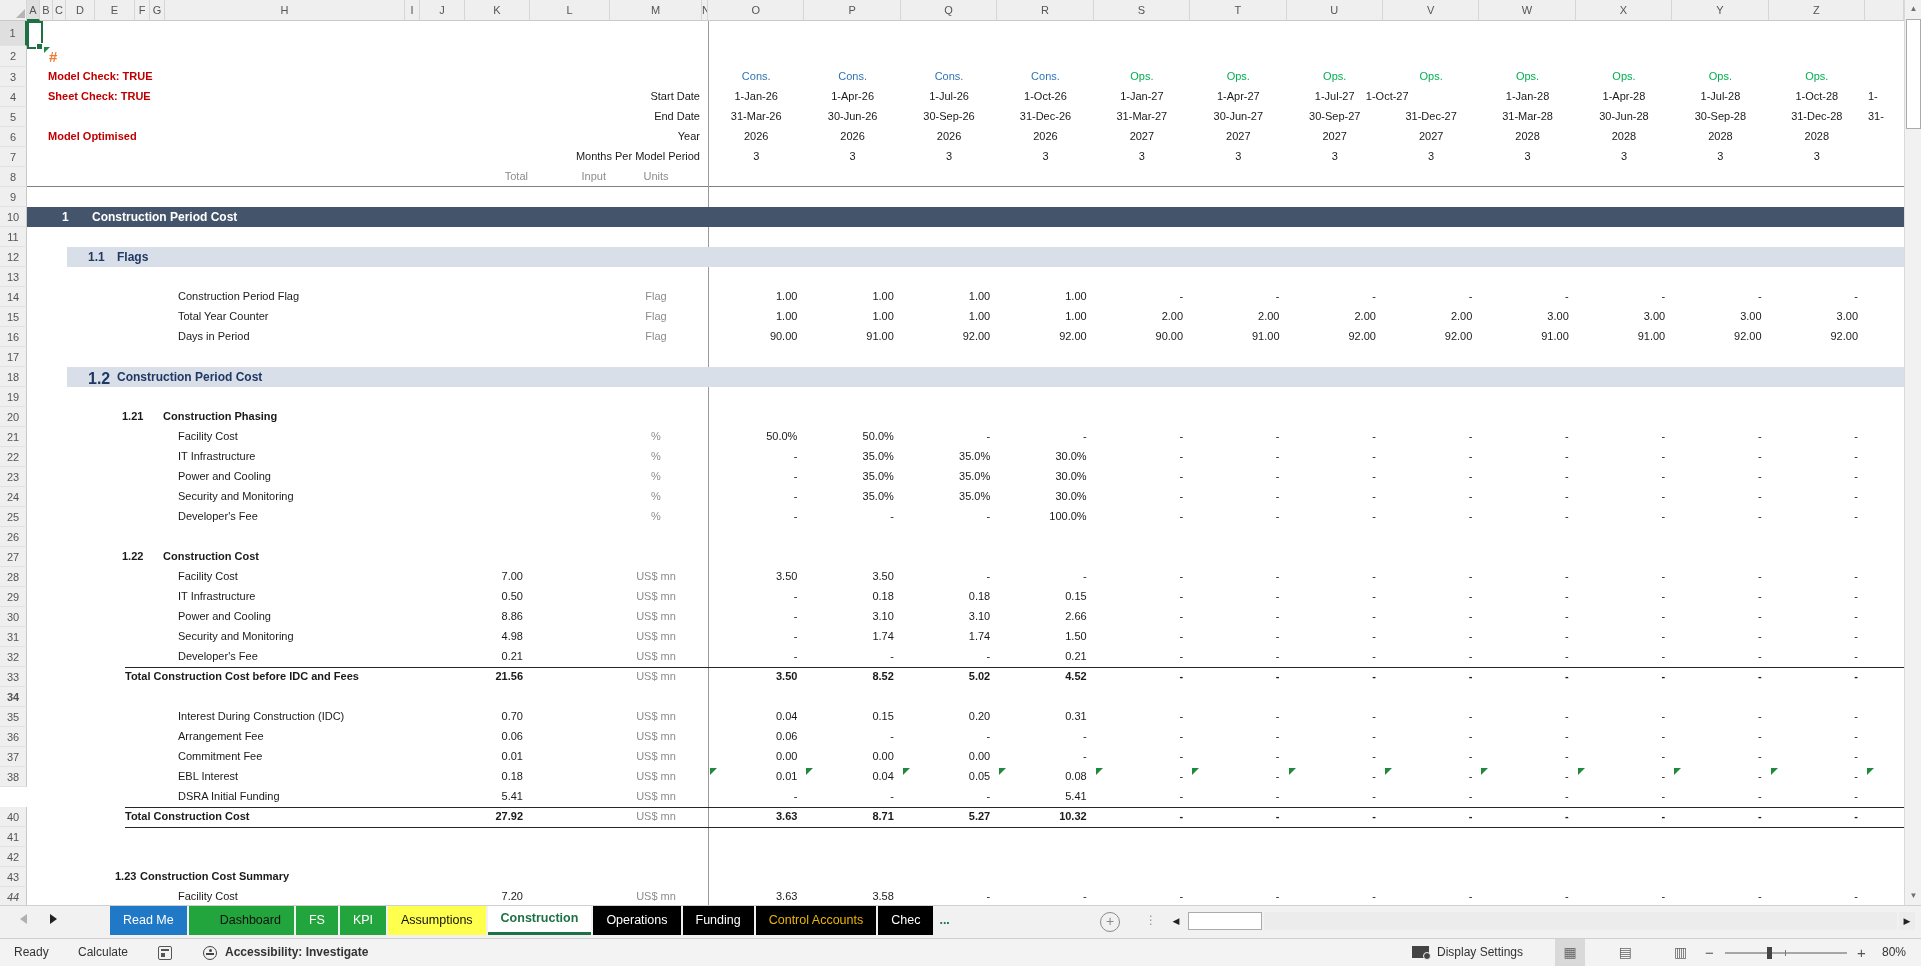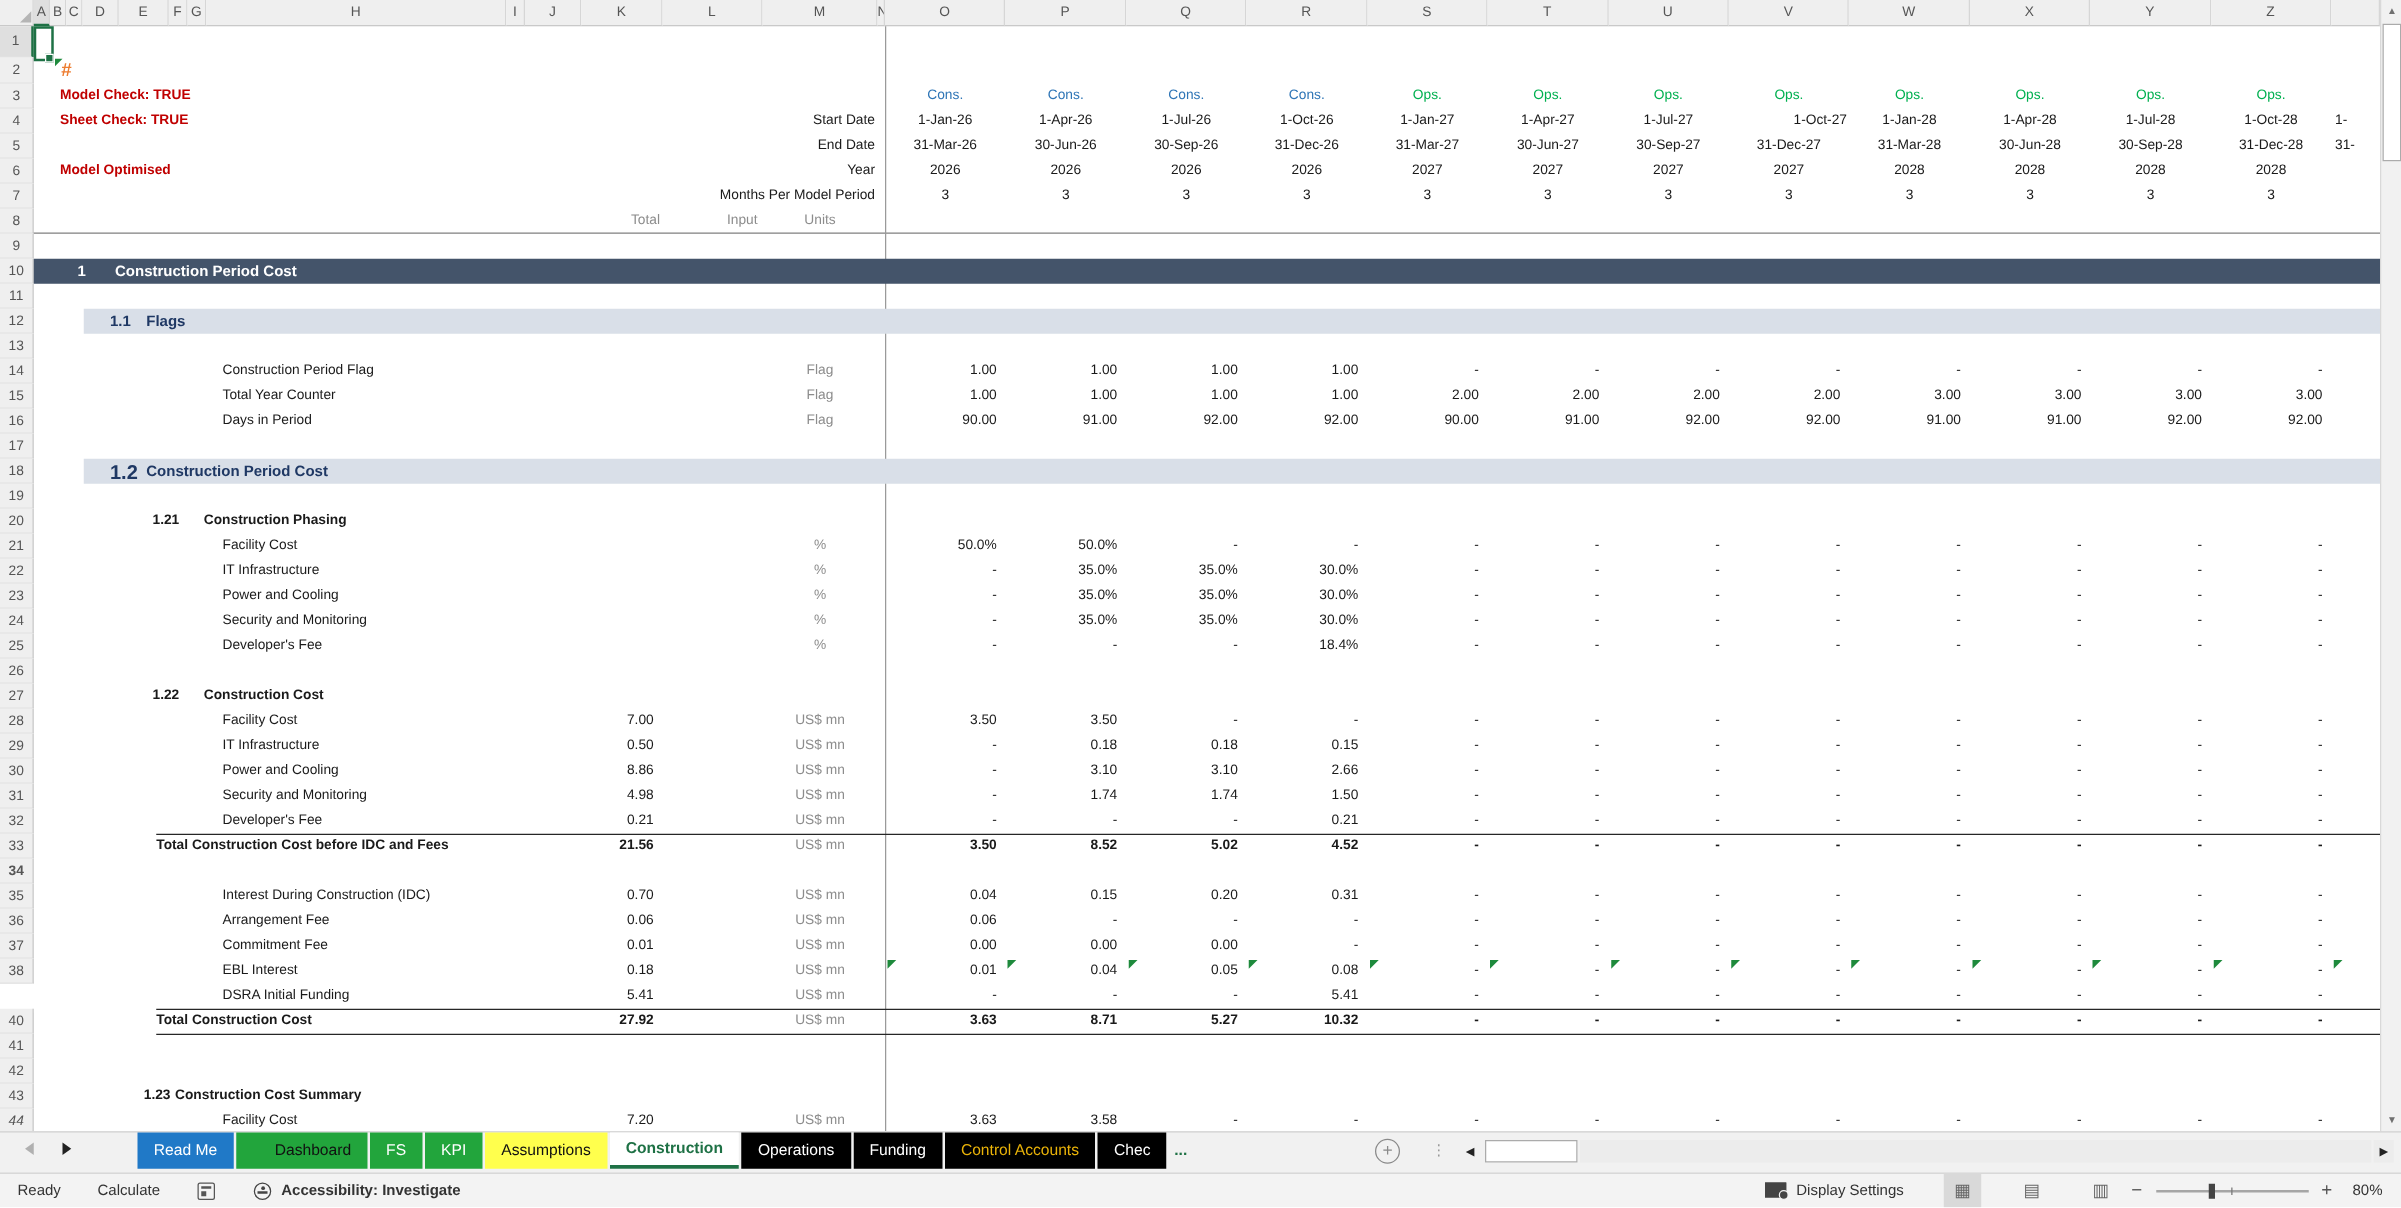--- a/index.html
+++ b/index.html
@@ -157,21 +157,21 @@
       <div class="cell ctr" style="left:1190.1px;top:90px;width:96.42px;">1-Apr-27</div>
       <div class="cell ctr" style="left:1190.1px;top:110px;width:96.42px;">30-Jun-27</div>
       <div class="cell ctr" style="left:1190.1px;top:130px;width:96.42px;">2027</div>
       <div class="cell ctr" style="left:1190.1px;top:150px;width:96.42px;">3</div>
       <div class="cell ctr" style="left:1286.52px;top:70px;width:96.42px;color:#00B050;">Ops.</div>
       <div class="cell ctr" style="left:1286.52px;top:90px;width:96.42px;">1-Jul-27</div>
       <div class="cell ctr" style="left:1286.52px;top:110px;width:96.42px;">30-Sep-27</div>
       <div class="cell ctr" style="left:1286.52px;top:130px;width:96.42px;">2027</div>
       <div class="cell ctr" style="left:1286.52px;top:150px;width:96.42px;">3</div>
       <div class="cell ctr" style="left:1382.94px;top:70px;width:96.42px;color:#00B050;">Ops.</div>
-      <div class="cell ctr" style="left:1408px;top:90px;width:96.42px;">1-Oct-27</div>
+      <div class="cell ctr" style="left:1339px;top:90px;width:96.42px;">1-Oct-27</div>
       <div class="cell ctr" style="left:1382.94px;top:110px;width:96.42px;">31-Dec-27</div>
       <div class="cell ctr" style="left:1382.94px;top:130px;width:96.42px;">2027</div>
       <div class="cell ctr" style="left:1382.94px;top:150px;width:96.42px;">3</div>
       <div class="cell ctr" style="left:1479.3600000000001px;top:70px;width:96.42px;color:#00B050;">Ops.</div>
       <div class="cell ctr" style="left:1479.3600000000001px;top:90px;width:96.42px;">1-Jan-28</div>
       <div class="cell ctr" style="left:1479.3600000000001px;top:110px;width:96.42px;">31-Mar-28</div>
       <div class="cell ctr" style="left:1479.3600000000001px;top:130px;width:96.42px;">2028</div>
       <div class="cell ctr" style="left:1479.3600000000001px;top:150px;width:96.42px;">3</div>
       <div class="cell ctr" style="left:1575.78px;top:70px;width:96.42px;color:#00B050;">Ops.</div>
       <div class="cell ctr" style="left:1575.78px;top:90px;width:96.42px;">1-Apr-28</div>
@@ -297,21 +297,21 @@
       <div class="cell rt" style="left:1382.94px;top:490px;width:89.42px;">-</div>
       <div class="cell rt" style="left:1479.3600000000001px;top:490px;width:89.42px;">-</div>
       <div class="cell rt" style="left:1575.78px;top:490px;width:89.42px;">-</div>
       <div class="cell rt" style="left:1672.2px;top:490px;width:89.42px;">-</div>
       <div class="cell rt" style="left:1768.6200000000001px;top:490px;width:89.42px;">-</div>
       <div class="cell" style="left:178px;top:510px;">Developer's Fee</div>
       <div class="cell ctr gray" style="left:610px;top:510px;width:92px;">%</div>
       <div class="cell rt" style="left:708px;top:510px;width:89.42px;">-</div>
       <div class="cell rt" style="left:804.42px;top:510px;width:89.42px;">-</div>
       <div class="cell rt" style="left:900.84px;top:510px;width:89.42px;">-</div>
-      <div class="cell rt" style="left:997.26px;top:510px;width:89.42px;">18.4%</div>
+      <div class="cell rt" style="left:997.26px;top:510px;width:89.42px;">100.0%</div>
       <div class="cell rt" style="left:1093.68px;top:510px;width:89.42px;">-</div>
       <div class="cell rt" style="left:1190.1px;top:510px;width:89.42px;">-</div>
       <div class="cell rt" style="left:1286.52px;top:510px;width:89.42px;">-</div>
       <div class="cell rt" style="left:1382.94px;top:510px;width:89.42px;">-</div>
       <div class="cell rt" style="left:1479.3600000000001px;top:510px;width:89.42px;">-</div>
       <div class="cell rt" style="left:1575.78px;top:510px;width:89.42px;">-</div>
       <div class="cell rt" style="left:1672.2px;top:510px;width:89.42px;">-</div>
       <div class="cell rt" style="left:1768.6200000000001px;top:510px;width:89.42px;">-</div>
       <div class="cell bold" style="left:122px;top:550px;">1.22</div>
       <div class="cell bold" style="left:163px;top:550px;">Construction Cost</div>

